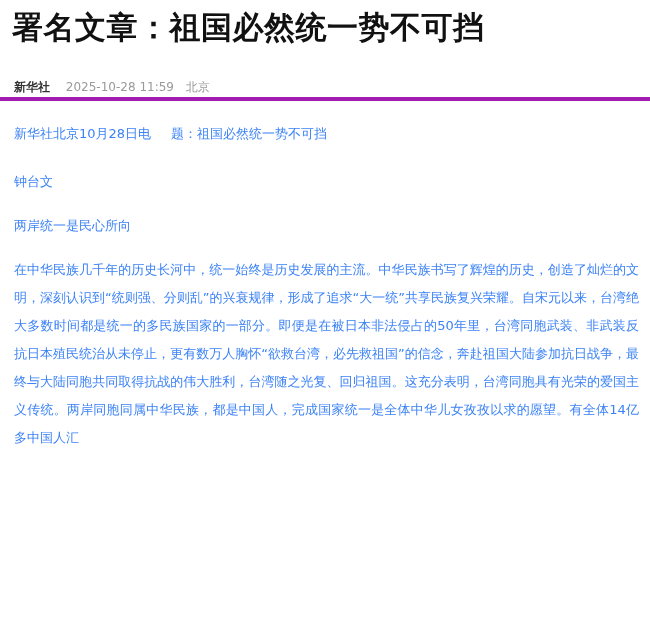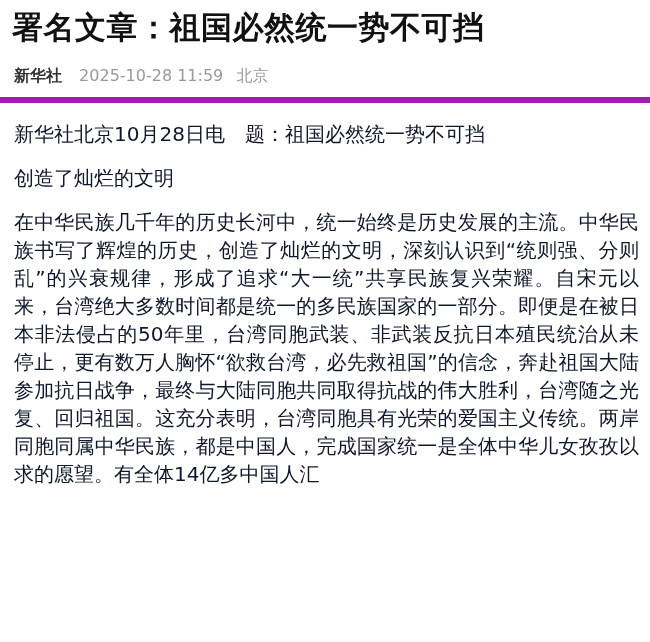--- a/index.html
+++ b/index.html
@@ -14,58 +14,58 @@
       position: relative;
       font-family: "DejaVu Sans", "Liberation Sans", sans-serif;
       color: #1a1a1a;
     }
     .header {
       position: absolute;
       left: 0; top: 0;
       width: 650px;
       height: 97px;
       background: #ffffff;
-      border-bottom: 6px solid #a21caf;
+      border-bottom: 4px solid #a21caf;
       box-shadow: 0 1px 2px rgba(0,0,0,0.03);
     }
     .title {
       position: absolute;
       left: 12px;
       top: 6px;
       margin: 0;
       font-size: 31px;
       line-height: 42px;
       font-weight: 900;
       color: #111111;
       letter-spacing: 0.5px;
       white-space: nowrap;
     }
     .meta {
       position: absolute;
       left: 14px;
-      top: 67px;
-      font-size: 16px;
+      top: 78px;
+      font-size: 12px;
       line-height: 18px;
       color: #999999;
       white-space: nowrap;
     }
     .meta .source {
       color: #333333;
       font-weight: bold;
       margin-right: 12px;
     }
     .meta .time { margin-right: 8px; }
     .content {
       position: absolute;
       left: 14px;
       top: 120px;
       width: 625px;
-      font-size: 20px;
+      font-size: 13px;
       line-height: 28px;
-      color: #0f172a;
+      color: #3b82f6;
     }
     .content p {
       margin: 0;
     }
     .dateline { height: 28px; white-space: nowrap; }
     .dateline .gap { display: inline-block; width: 20px; }
     .author { margin-top: 20px !important; }
     .para { margin-top: 20px !important; text-align: justify; }
     .section-heading { margin-top: 16px !important; }
     .para2 { margin-top: 16px !important; text-align: justify; }
@@ -79,15 +79,16 @@
     <span class="source">新华社</span>
     <span class="time">2025-10-28 11:59</span>
     <span class="loc">北京</span>
   </div>
 </div>
 
 <div class="content">
   <p class="dateline">
     <span>新华社北京10月28日电</span><span class="gap"></span><span>题：祖国必然统一势不可挡</span>
   </p>
-  <p class="section-heading">创造了灿烂的文明</p>
+  <p class="author">钟台文</p>
+  <p class="section-heading">两岸统一是民心所向</p>
   <p class="para2">在中华民族几千年的历史长河中，统一始终是历史发展的主流。中华民族书写了辉煌的历史，创造了灿烂的文明，深刻认识到“统则强、分则乱”的兴衰规律，形成了追求“大一统”共享民族复兴荣耀。自宋元以来，台湾绝大多数时间都是统一的多民族国家的一部分。即便是在被日本非法侵占的50年里，台湾同胞武装、非武装反抗日本殖民统治从未停止，更有数万人胸怀“欲救台湾，必先救祖国”的信念，奔赴祖国大陆参加抗日战争，最终与大陆同胞共同取得抗战的伟大胜利，台湾随之光复、回归祖国。这充分表明，台湾同胞具有光荣的爱国主义传统。两岸同胞同属中华民族，都是中国人，完成国家统一是全体中华儿女孜孜以求的愿望。有全体14亿多中国人汇</p>
 </div>
 
 </body></html>

